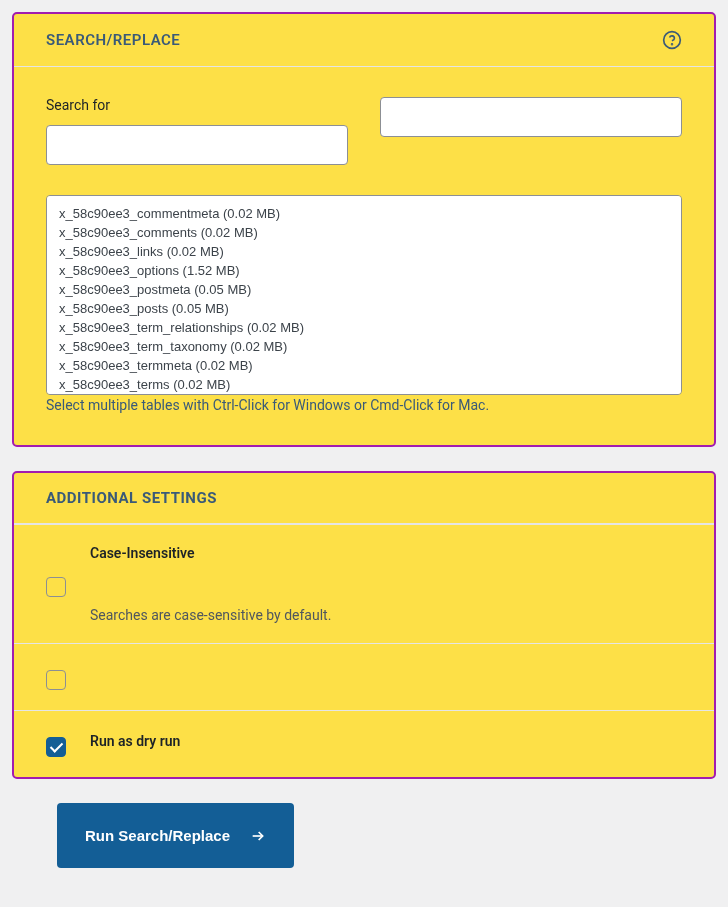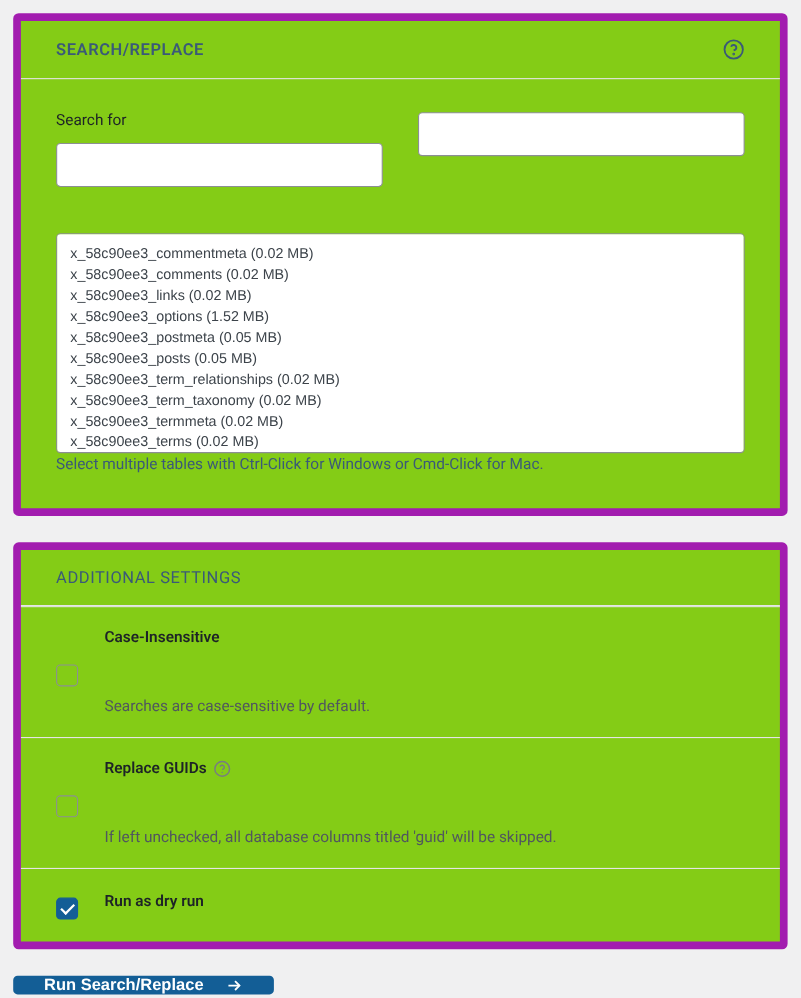--- a/index.html
+++ b/index.html
@@ -5,22 +5,22 @@
   * { box-sizing: border-box; margin: 0; padding: 0; }
   body {
     font-family: -apple-system, BlinkMacSystemFont, "Segoe UI", Roboto, sans-serif;
     background: #f0f0f1;
     padding: 12px;
     color: #1d2327;
     font-size: 14px;
     width: 728px;
   }
   .card {
-    background: #84cc16;
-    border: 7px solid #a21caf;
+    background: #fde047;
+    border: 2px solid #a21caf;
     border-radius: 5px;
     margin-bottom: 24px;
   }
   .card-header {
     display: flex;
     align-items: center;
     justify-content: space-between;
     padding: 16px 32px;
     border-bottom: 1px solid #e5e5e5;
   }
@@ -35,21 +35,21 @@
     height: 20px;
     color: #3a5a78;
     cursor: pointer;
   }
   .card-body {
     padding: 30px 32px 32px 32px;
   }
   .form-row {
     display: flex;
     gap: 32px;
-    margin-bottom: 42px;
+    margin-bottom: 30px;
   }
   .form-group {
     flex: 1;
     display: flex;
     flex-direction: column;
   }
   .form-group label, .table-label {
     font-size: 14px;
     color: #1d2327;
     margin-bottom: 12px;
@@ -83,21 +83,21 @@
     margin-top: 2px;
   }
   .settings-list {
     border-top: 1px solid #e5e5e5;
   }
   .settings-header {
     padding: 16px 32px;
   }
   .settings-header h2 {
     font-size: 15px;
-    font-weight: 400;
+    font-weight: 700;
     letter-spacing: 0.5px;
     color: #3a5a78;
   }
   .setting-row {
     display: flex;
     align-items: center;
     padding: 20px 32px;
     border-top: 1px solid #e5e5e5;
     gap: 24px;
   }
@@ -150,24 +150,25 @@
     color: #787c82;
   }
   .run-button {
     display: inline-flex;
     align-items: center;
     gap: 20px;
     background: #135e96;
     color: #fff;
     border: none;
     border-radius: 4px;
-    padding: 0 28px;
+    padding: 24px 28px;
     font-size: 15px;
     font-weight: 600;
     cursor: pointer;
+    margin-left: 45px;
   }
   .arrow-icon {
     width: 16px;
     height: 16px;
   }
 </style>
 </head>
 <body>
 
 
@@ -222,29 +223,20 @@
         <div class="setting-text">
           <div class="setting-title">
             <span>Case-Insensitive</span>
           </div>
           <div class="setting-desc">Searches are case-sensitive by default.</div>
         </div>
       </div>
       <div class="setting-row">
         <input type="checkbox" class="checkbox" style="">
         <div class="setting-text">
-          <div class="setting-title">
-            <span>Replace GUIDs</span>
-            <svg viewBox="0 0 24 24" class="inline-help">
-              <circle cx="12" cy="12" r="10" fill="none" stroke="currentColor" stroke-width="2"></circle>
-              <path d="M9.1 9a3 3 0 015.8 1c0 2-3 3-3 3" fill="none" stroke="currentColor" stroke-width="2"></path>
-              <circle cx="12" cy="17" r="1" fill="currentColor"></circle>
-            </svg>
-          </div>
-          <div class="setting-desc">If left unchecked, all database columns titled 'guid' will be skipped.</div>
         </div>
       </div>
       <div class="setting-row">
         <input type="checkbox" class="checkbox" checked="" style="">
         <div class="setting-text">
           <div class="setting-title">
             <span>Run as dry run</span>
           </div>
         </div>
       </div>

